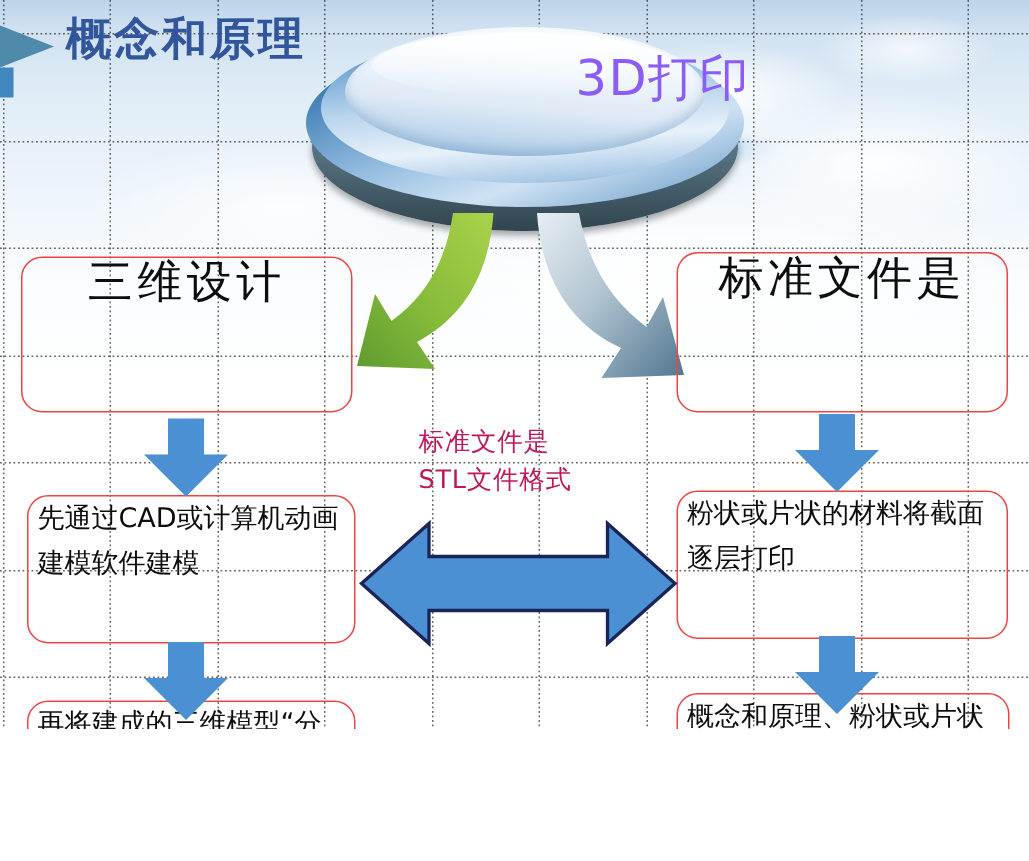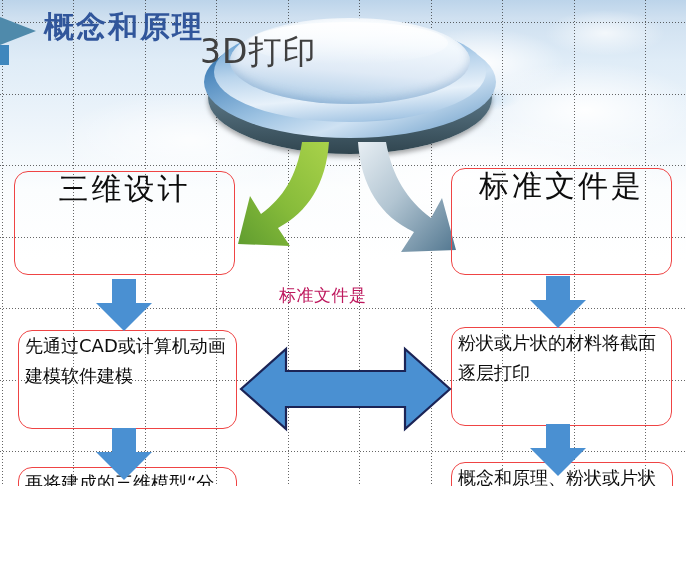--- a/index.html
+++ b/index.html
@@ -79,22 +79,22 @@
   .disc-top{
     position:absolute;left:30px;top:10px;width:240px;height:86px;border-radius:50%;
     background:linear-gradient(185deg,#ffffff 0%,#f2f8fd 30%,#dfeaf6 60%,#b9d3ea 85%,#93b9db 100%);
     box-shadow:inset 0 -4px 8px rgba(120,160,200,.45);
   }
   .disc-gloss{
     position:absolute;left:48px;top:14px;width:200px;height:42px;border-radius:50%;
     background:linear-gradient(to bottom,rgba(255,255,255,.92),rgba(255,255,255,0));
   }
   .disc-label{
-    position:absolute;left:0;top:22px;width:300px;text-align:left;
-    font-size:33px;color:#404040;letter-spacing:1px;
+    position:absolute;left:0;top:22px;width:300px;text-align:right;
+    font-size:33px;color:#8b5cf6;letter-spacing:1px;
     font-family:"DejaVu Sans","Liberation Sans",sans-serif;
   }
   
   .rbox{
     position:absolute;border:1px solid #ef4444;border-radius:14px;
     background:transparent;box-sizing:border-box;
     display:flex;align-items:flex-start;justify-content:center;
     text-align:center;color:#0d0d0d;
   }
   .rbox .txt{
@@ -244,19 +244,20 @@
     <div class="stem"></div>
     <div class="head"></div>
   </div>
   <div class="darrow" id="arr-right-2">
     <div class="stem"></div>
     <div class="head"></div>
   </div>
 
   <div class="center-note">
     <div>标准文件是</div>
+    <div>STL文件格式</div>
   </div>
 
   <svg class="double-arrow" viewBox="0 0 215 88">
     <path d="M3 44 L48 4 L48 26 L167 26 L167 4 L212 44 L167 84 L167 62 L48 62 L48 84 Z" fill="#4a90d2" stroke="#1b2456" stroke-width="2.2" stroke-linejoin="miter"></path>
   </svg>
 
 </div>
 
 </body></html>

